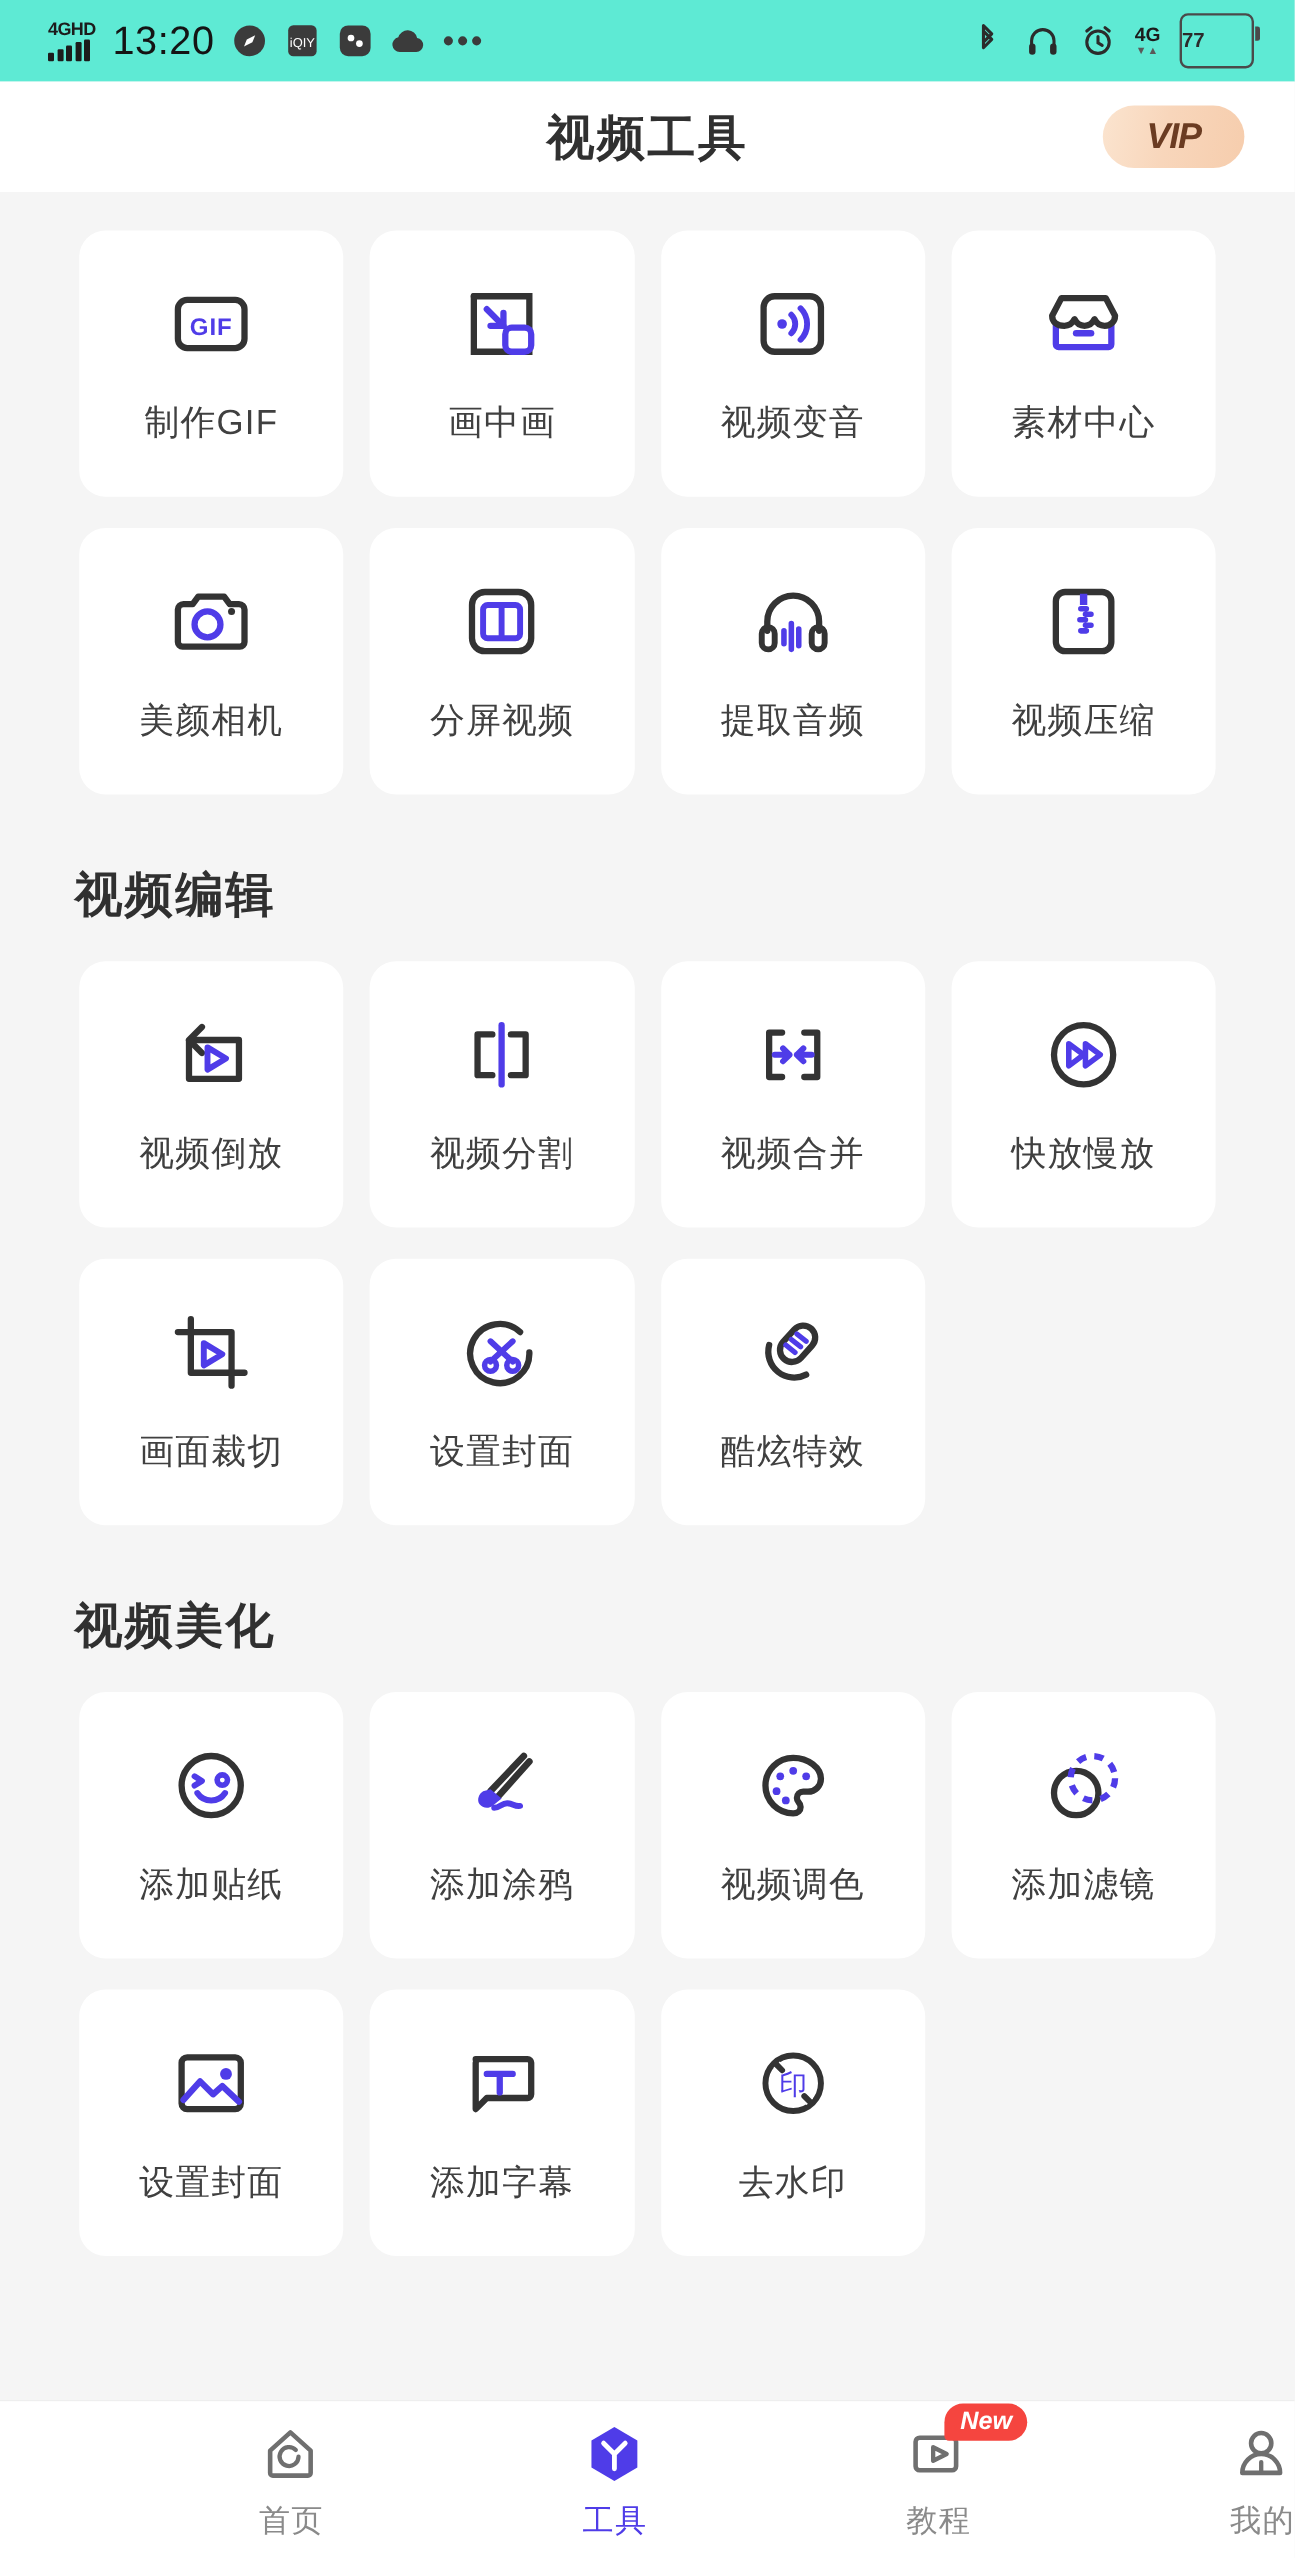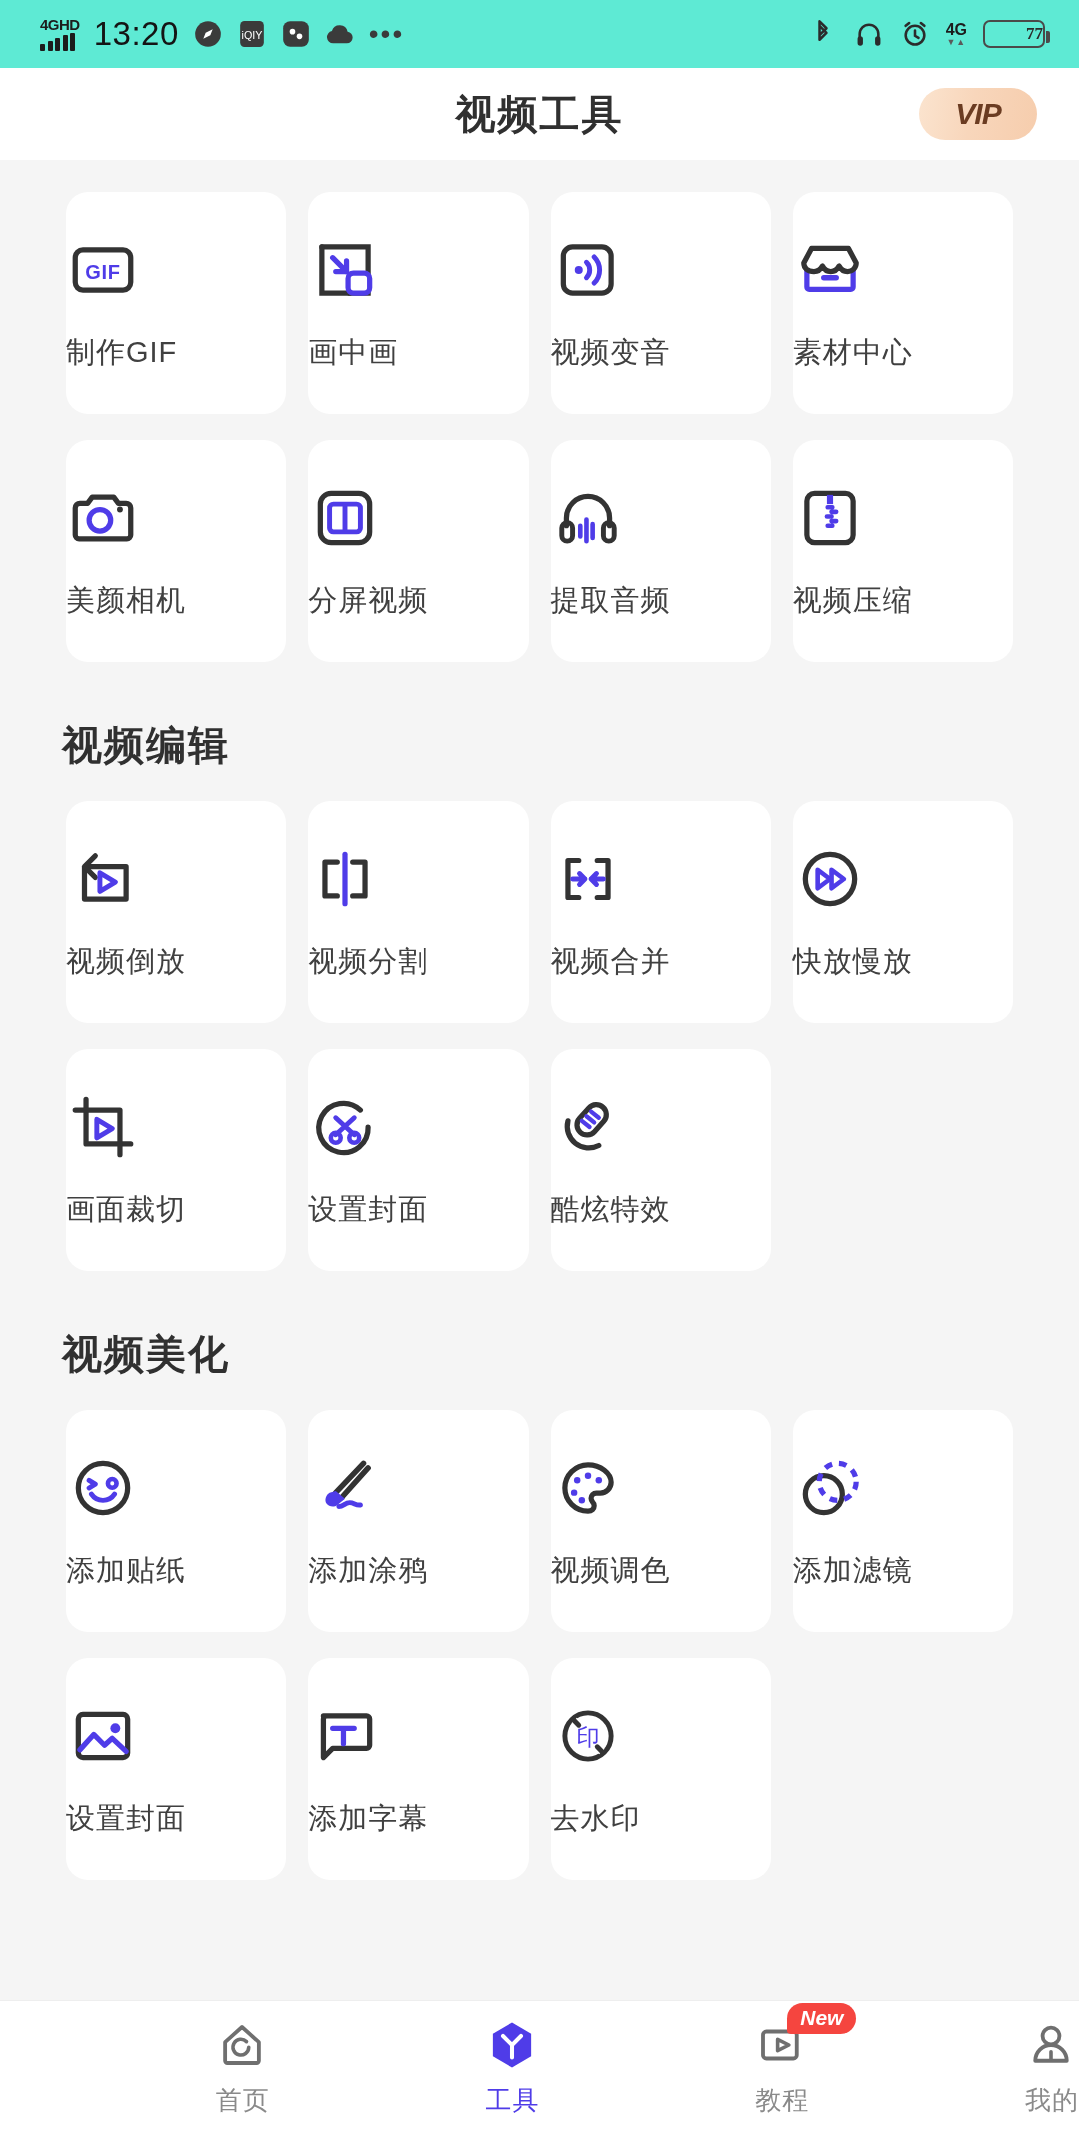--- a/index.html
+++ b/index.html
@@ -28,22 +28,22 @@
   .bars i:nth-child(3){height:13px}
   .bars i:nth-child(4){height:16px}
   .bars i:nth-child(5){height:18px}
   .sb-time{ font-size:33px; color:#141414; letter-spacing:0.5px; font-weight:500;}
   .sb-ico{ width:30px;height:30px; display:inline-flex; align-items:center; justify-content:center; color:#303030;}
   .sb-dots{ font-size:28px; color:#3b3b3b; letter-spacing:2px; line-height:10px; }
   .net4g{ display:flex; flex-direction:column; align-items:center; line-height:1;}
   .net4g b{ font-size:16px; color:#1c1c1c; }
   .net4g s{ font-size:9px; color:#5a5a5a; text-decoration:none; letter-spacing:1px;}
   .battery{
-    width:62px;height:28px;border:2.5px solid #4a4a4a;border-radius:7px;
-    display:flex;align-items:center;justify-content:flex-end; position:relative;font-family:Liberation Serif, serif;
+    width:62px;height:46px;border:2.5px solid #4a4a4a;border-radius:7px;
+    display:flex;align-items:center;justify-content:flex-start; position:relative;
   }
   .battery:after{content:"";position:absolute;right:-7px;top:9px;width:4px;height:12px;background:#4a4a4a;border-radius:0 2px 2px 0;}
   .battery span{ font-size:17px; color:#2b2b2b; font-weight:600; }
 
   
   .header{
     height:92px; background:#ffffff;
     display:flex; align-items:center; justify-content:center;
     position:relative;
   }
@@ -69,21 +69,21 @@
   .grid{
     display:grid;
     grid-template-columns:repeat(4,1fr);
     gap:26px 22px;
     padding:0 66px;
   }
   .grid.tight{ margin-top:22px; }
   .card{
     background:#fff; border-radius:22px;
     height:222px;
-    display:flex; flex-direction:column; align-items:flex-start; justify-content:center;
+    display:flex; flex-direction:column; align-items:center; justify-content:center;
     gap:26px;
   }
   .card.empty{ background:transparent; }
   .card-label{
     font-size:29px; color:#404040; letter-spacing:1px; white-space:nowrap;
   }
   .icon-wrap{ width:74px; height:74px; display:flex; align-items:center; justify-content:center;}
   .icon-wrap svg{ display:block; }
 
   .section-title{

